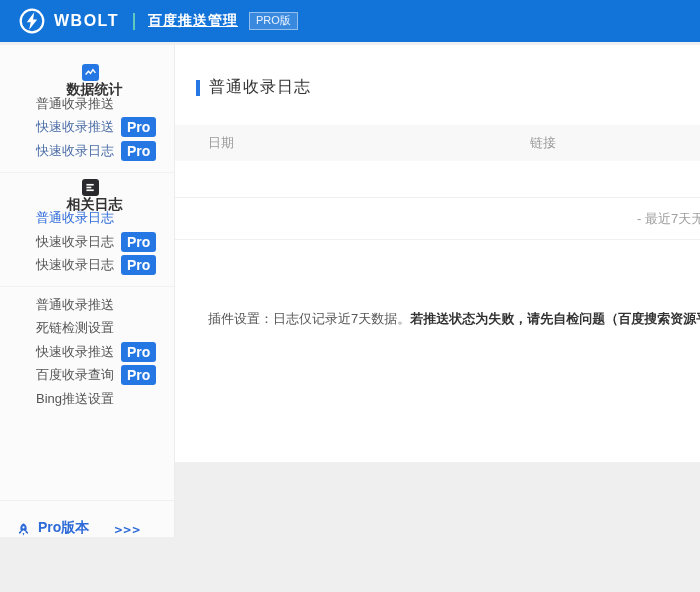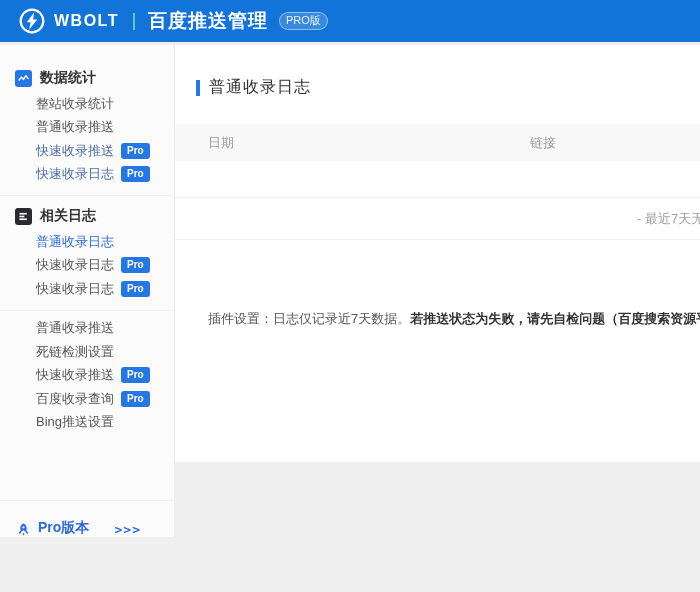--- a/index.html
+++ b/index.html
@@ -11,47 +11,47 @@
     overflow:hidden;
   }
   
   .header {
     position:absolute; top:0; left:0; width:700px; height:42px;
     background:#1273d9; display:flex; align-items:center; padding-left:19px;
   }
   .logo-icon { width:26px; height:26px; margin-right:9px; flex:0 0 auto; }
   .brand { color:#fff; font-size:16px; font-weight:bold; letter-spacing:1.5px; }
   .header-sep { width:2px; height:17px; background:#5fc9bd; margin:0 13px 0 14px; }
-  .header-title { color:#fff; font-size:19px; font-weight:bold; letter-spacing:1px; }
+  .header-title { color:#fff; font-size:14px; font-weight:bold; letter-spacing:1px;text-decoration:underline; }
   .pro-version-badge {
     margin-left:11px; background:rgba(255,255,255,.17);
     border:1px solid rgba(255,255,255,.45); color:#e9f2fd;
-    font-size:11px; padding:1px 6px 2px; border-radius:9px; line-height:1.2;
+    font-size:11px; padding:1px 6px 2px; border-radius:0; line-height:1.2;
   }
   
   .sidebar {
     position:absolute; top:45px; left:0; width:175px; height:492px;
     background:#fbfbfc; border-right:1px solid #ececee; padding-top:16px;
   }
-  .sec-head { display:flex; align-items:center; padding-left:15px; height:28px; margin-top:3px; }
+  .sec-head { display:flex; align-items:center; padding-left:15px; height:28px; margin-top:3px;flex-direction:column; }
   .sec-icon {
     width:17px; height:17px; border-radius:3px; margin-right:8px;
     display:flex; align-items:center; justify-content:center; flex:0 0 auto;
   }
   .sec-icon.blue { background:#2577e3; }
   .sec-icon.dark { background:#2a2a2e; }
   .sec-title { font-size:14px; font-weight:bold; color:#333; }
   .side-item {
     height:23.5px; display:flex; align-items:center; padding-left:36px;
     font-size:13px; color:#555; cursor:pointer; white-space:nowrap;
   }
   .side-item.tint { color:#4a6da5; }
   .side-item.active { color:#2e6bd8; }
   .pro-badge {
-    background:#2577e3; color:#fff; font-size:10px; font-weight:bold;
+    background:#2577e3; color:#fff; font-size:14px; font-weight:bold;
     line-height:1; padding:3px 6px; border-radius:3px; margin-left:7px;
   }
   .sec-divider { border-bottom:1px solid #f1f1f3; margin:9px 0 6px; }
   .pro-row {
     position:absolute; left:0; bottom:0; width:100%; height:37px;
     border-top:1px solid #f0f0f2; display:flex; align-items:flex-end;
     padding-left:16px; cursor:pointer; background:#fbfbfc;
   }
   .rocket-icon { width:15px; height:15px; flex:0 0 auto; }
   .pro-row-label { font-size:14px; font-weight:bold; color:#2e6bd8; margin-left:7px; }
@@ -102,23 +102,20 @@
 
   <div class="sec-head">
     <span class="sec-icon blue">
       <svg width="13" height="13" viewBox="0 0 16 16">
         <polyline points="2,10.5 5.5,6.5 8,9 11,4.5 14,8.5" fill="none" stroke="#fff" stroke-width="1.8"></polyline>
       </svg>
     </span>
     <span class="sec-title">数据统计</span>
   </div>
   <div class="side-item">
-    <span>整站收录统计</span>
-  </div>
-  <div class="side-item">
     <span>普通收录推送</span>
   </div>
   <div class="side-item tint">
     <span>快速收录推送</span>
     <span class="pro-badge">Pro</span>
   </div>
   <div class="side-item tint">
     <span>快速收录日志</span>
     <span class="pro-badge">Pro</span>
   </div>

